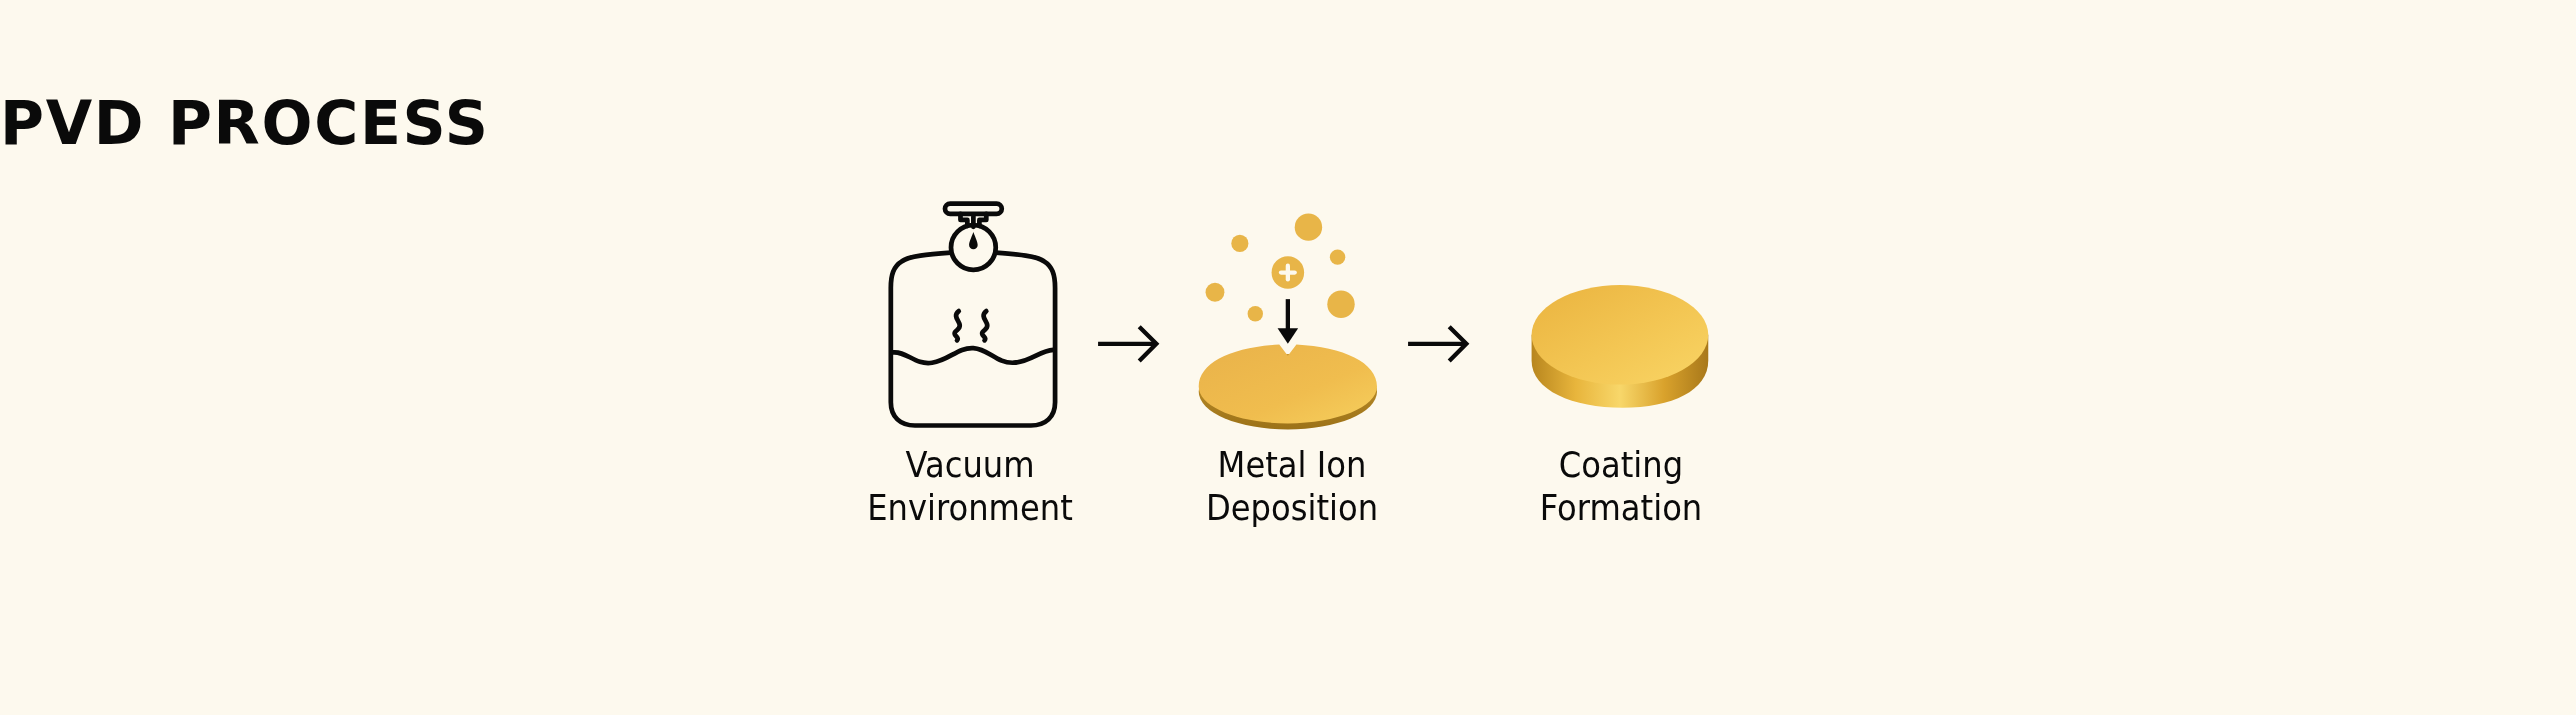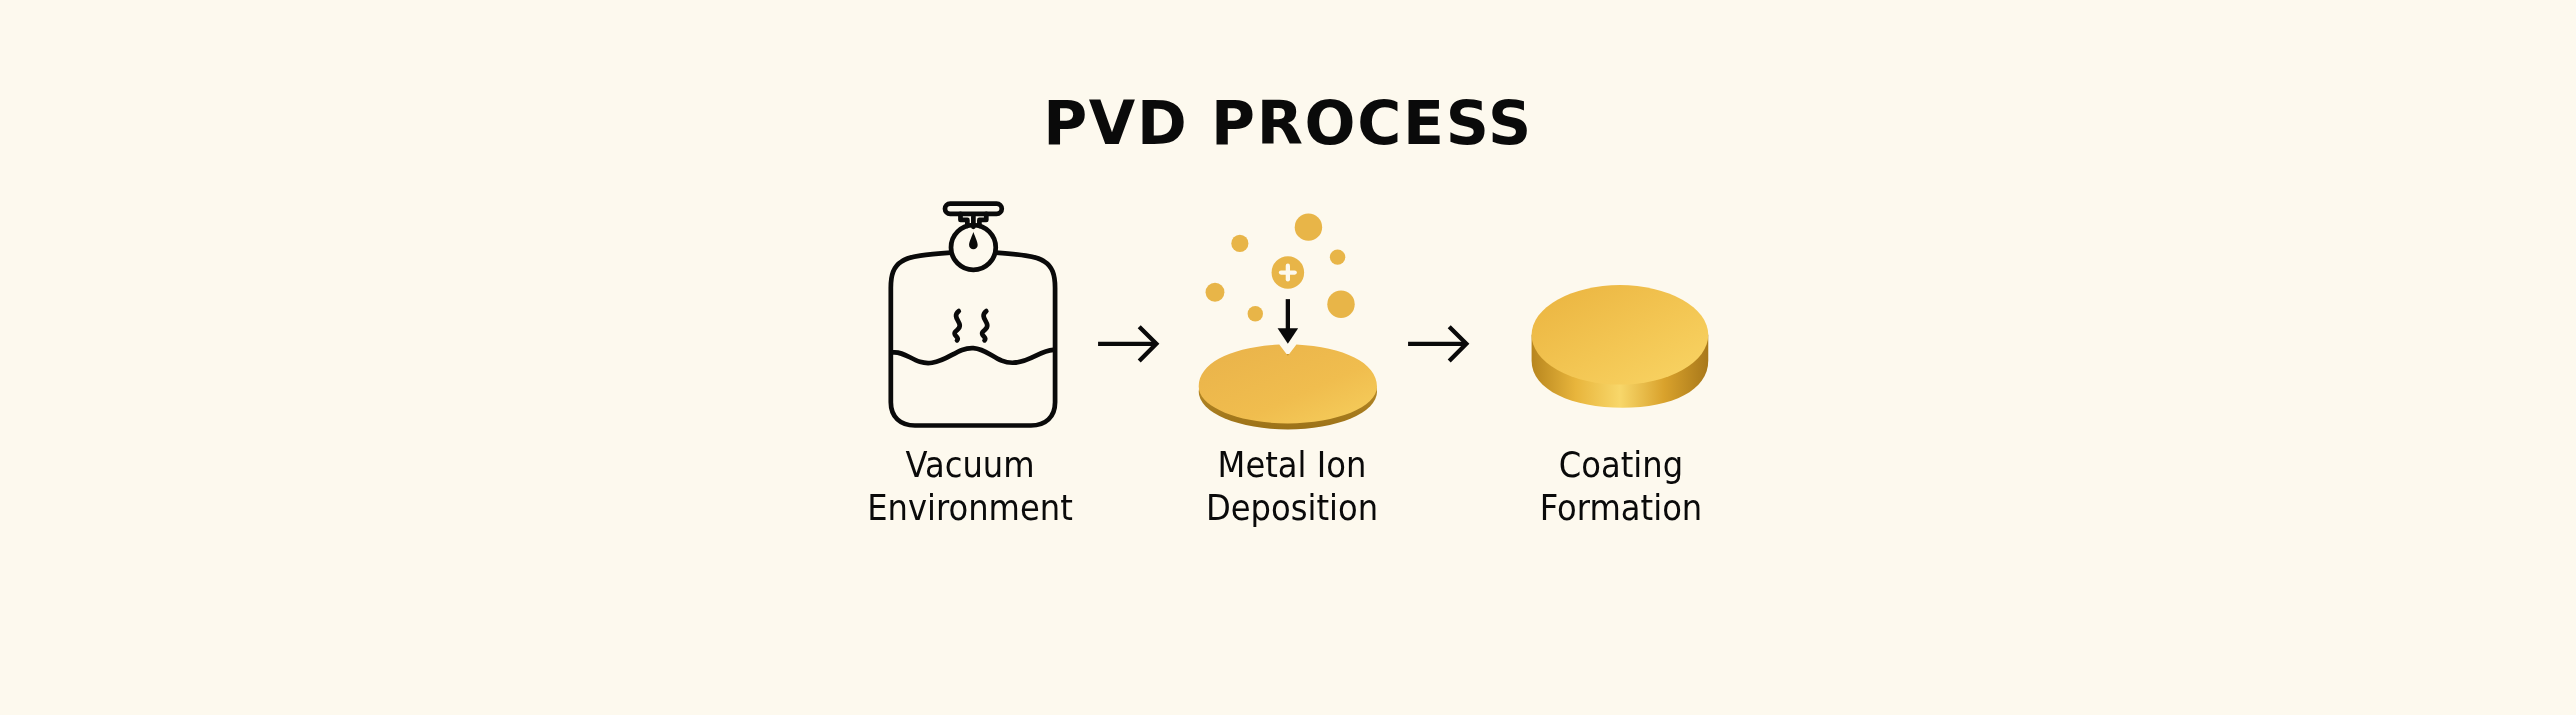--- a/index.html
+++ b/index.html
@@ -5,21 +5,21 @@
   html, body { margin: 0; padding: 0; }
   body {
     width: 2576px; height: 715px;
     background: #fdf9ee;
     position: relative; overflow: hidden;
     font-family: "Liberation Sans", "DejaVu Sans", sans-serif;
     color: #0a0a0a;
   }
   .title {
     position: absolute; left: 0; width: 2576px; top: 89px;
-    text-align: center; font-size: 60px; font-weight: 700;
+    font-size: 60px; font-weight: 700;
     letter-spacing: 1.7px; line-height: 69px;
     font-family: "DejaVu Sans", sans-serif;
   }
   .label {
     position: absolute; text-align: center;
     font-family: "DejaVu Sans", sans-serif;
     font-size: 35px; line-height: 43px; font-weight: 500;
     transform: scaleX(0.92); transform-origin: center;
     white-space: nowrap;
   }

